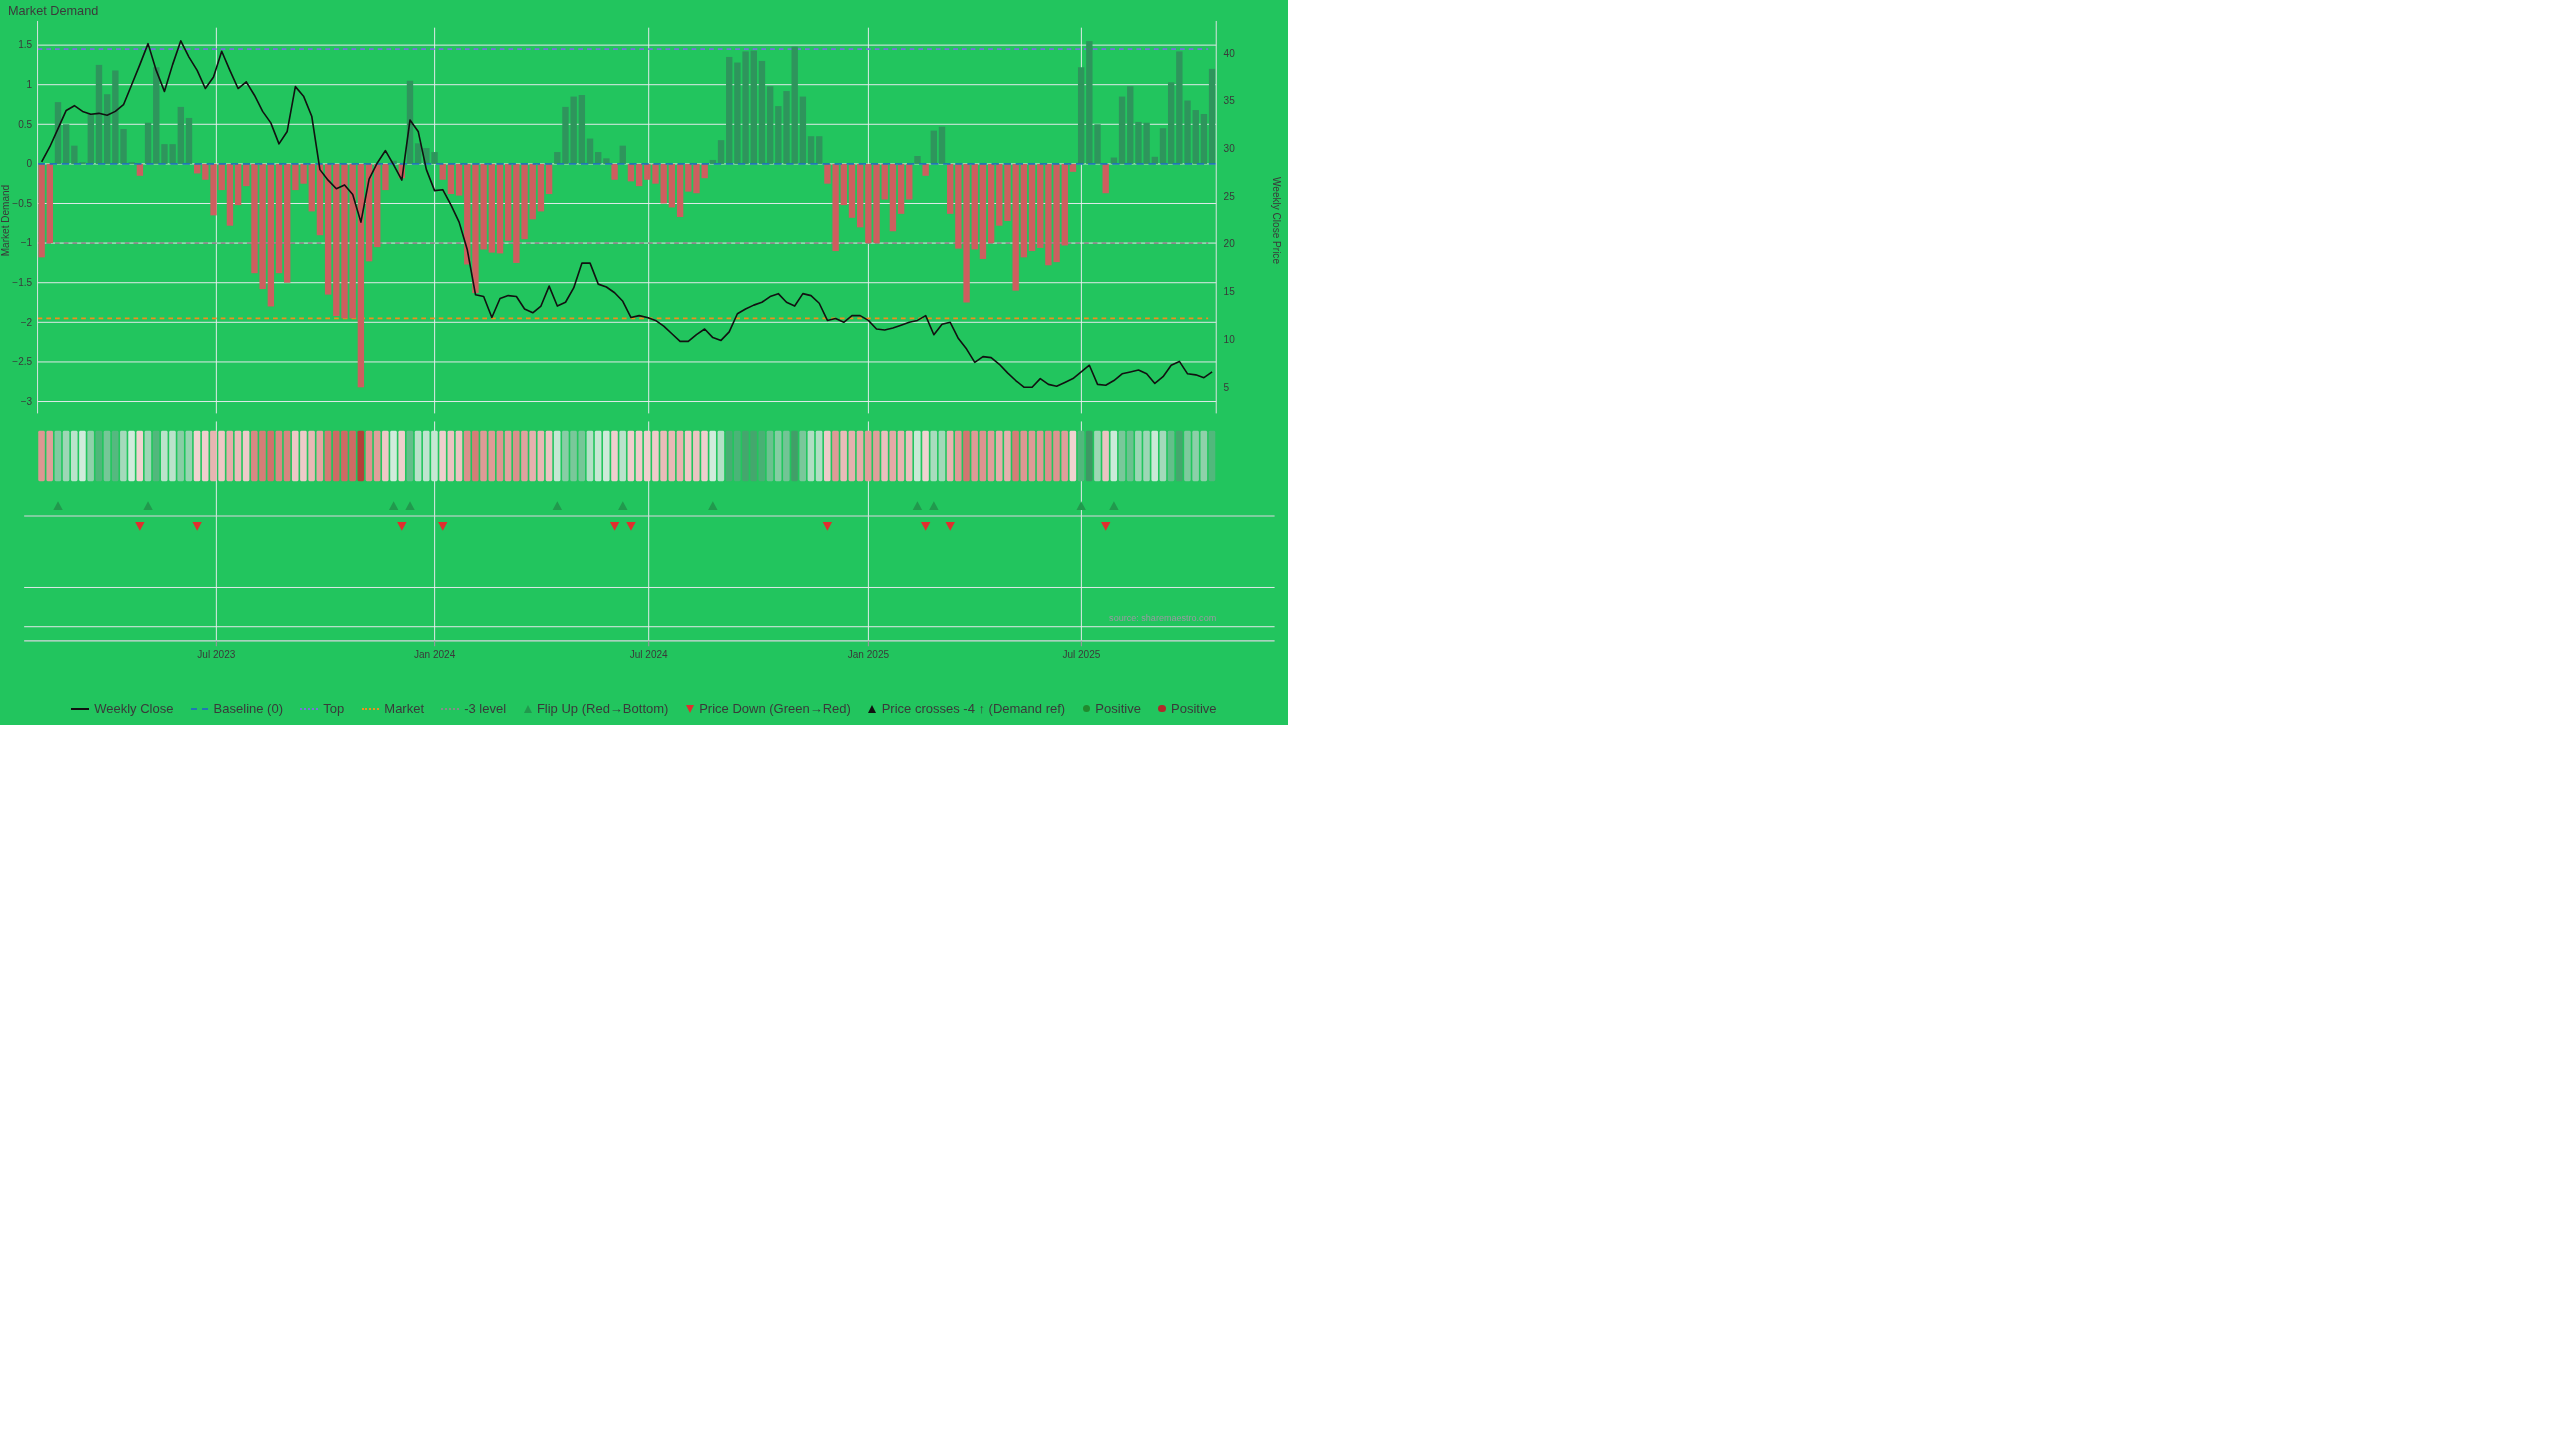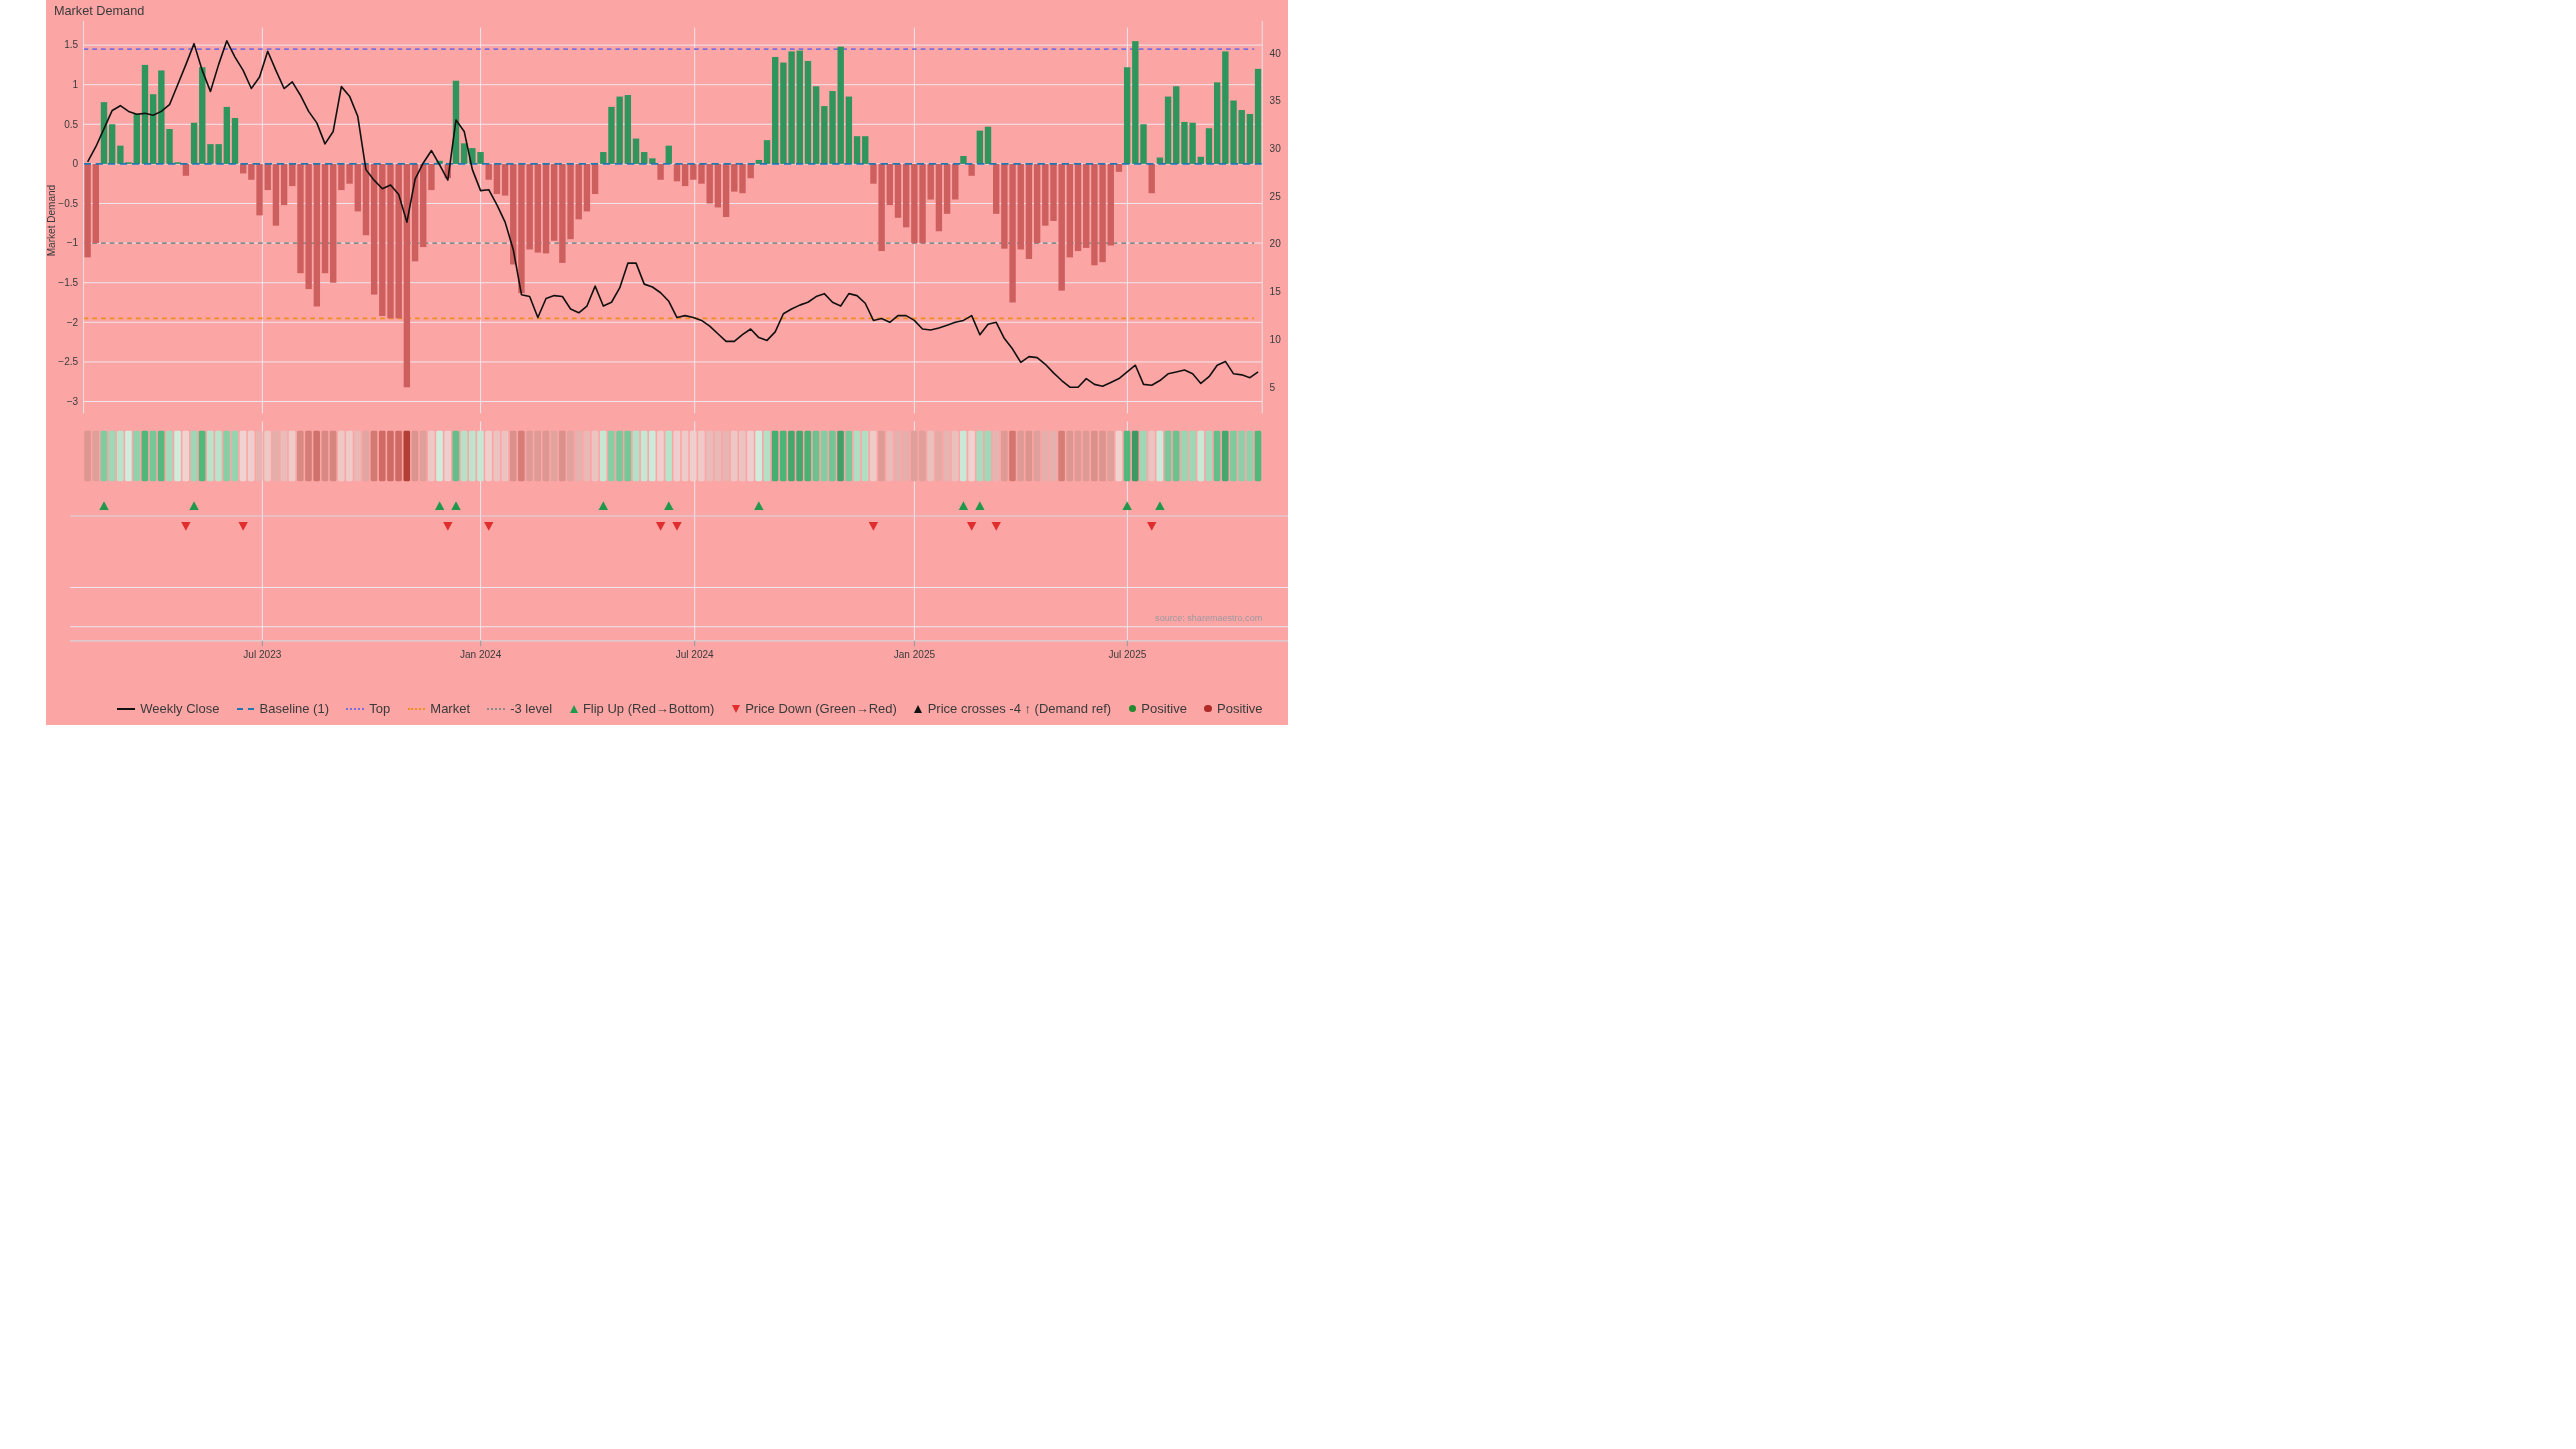--- a/index.html
+++ b/index.html
@@ -1,17 +1,17 @@
 <!DOCTYPE html>
 <html style="font-size:10.7px"><head>
 <meta charset="utf-8">
 <style>
   html,body{margin:0;padding:0;background:#ffffff;width:1288px;height:725px;overflow:hidden;
     font-family:"Liberation Sans","DejaVu Sans",sans-serif;}
-  #stage{position:relative;width:1288px;height:725px;background:#fca5a5;margin-left:46px;}
+  #stage{position:relative;width:1288px;height:725px;background:#22c55e;}
   .page-title{position:absolute;left:8px;top:4px;font-size:12.7px;color:#3b3b3b;}
   #chart-svg{position:absolute;left:0;top:0;}
   #legend{position:absolute;left:0;top:701px;width:1288px;display:flex;justify-content:center;
     align-items:center;gap:17.4px;font-size:13px;color:#3a3a3a;}
   .lg-item{display:flex;align-items:center;gap:5.4px;white-space:nowrap;}
   .sw{display:inline-block;}
   .sw-line{width:17.4px;border-top:2px solid #111;}
   .sw-tri-up{width:0;height:0;border-left:4.7px solid transparent;border-right:4.7px solid transparent;
     border-bottom:8px solid #21994d;}
   .sw-tri-down{width:0;height:0;border-left:4.7px solid transparent;border-right:4.7px solid transparent;
@@ -397,21 +397,21 @@
       <line x1="1612.0" y1="955" x2="1612.0" y2="963" stroke="#9a9aa0" stroke-width="1.6"></line>
       <text x="1612.0" y="980" text-anchor="middle" font-size="15" fill="#3a3a3a">Jul 2025</text>
     </svg>
   <div id="legend">
       <div class="lg-item">
         <span class="sw sw-line" style="border-top: 2px solid rgb(17, 17, 17);"></span>
         <span>Weekly Close</span>
       </div>
       <div class="lg-item">
         <span class="sw sw-line" style="border-top: 2px dashed rgb(31, 119, 180);"></span>
-        <span>Baseline (1)</span>
+        <span>Baseline (0)</span>
       </div>
       <div class="lg-item">
         <span class="sw sw-line" style="border-top: 2px dotted rgb(123, 111, 224);"></span>
         <span>Top</span>
       </div>
       <div class="lg-item">
         <span class="sw sw-line" style="border-top: 2px dotted rgb(242, 142, 28);"></span>
         <span>Market</span>
       </div>
       <div class="lg-item">

